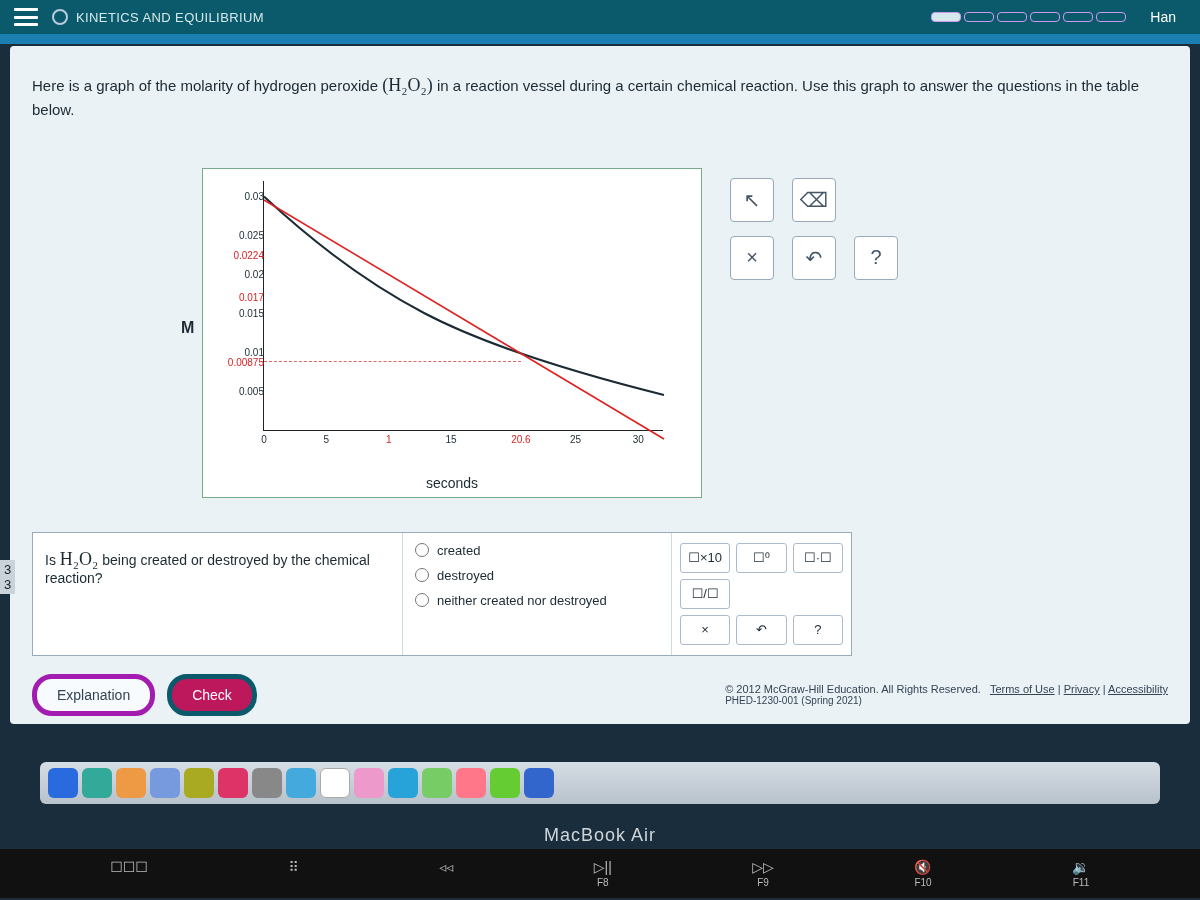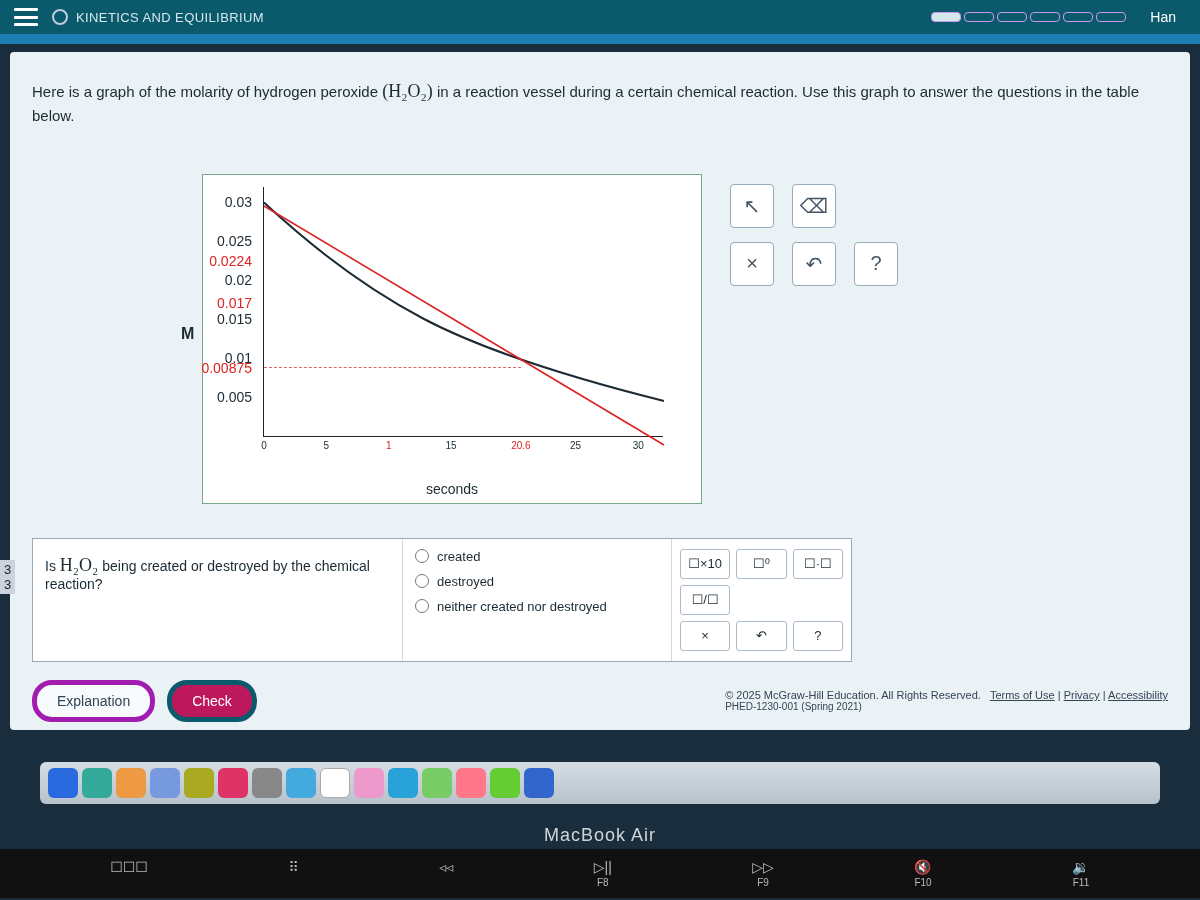--- a/index.html
+++ b/index.html
@@ -46,21 +46,21 @@
     width: 28px; height: 24px;
     background: #eaf2f6;
     border: 1px solid #aac;
     border-radius: 4px;
     display: flex; align-items: center; justify-content: center;
     color: #1b7fb2; font-weight: bold;
   }
 
   .content-panel {
     background: #eaf2f6;
-    margin: 8px 10px 0 10px;
+    margin: 2px 10px 0 10px;
     border-radius: 4px;
     padding: 26px 22px 8px 22px;
     color: #1b2a33;
     font-size: 15px;
     position: relative;
   }
   .prompt-text { line-height: 1.5; }
   .chem-formula { font-family: "Times New Roman", serif; font-size: 18px; }
 
   .work-row { display: flex; gap: 28px; margin-top: 46px; align-items: flex-start; }
@@ -76,21 +76,21 @@
     font-weight: bold; font-size: 16px;
   }
   .x-label {
     position: absolute; bottom: 6px; left: 50%; transform: translateX(-50%);
     font-size: 14px;
   }
   .plot-area {
     position: relative; width: 400px; height: 250px;
     border-left: 1px solid #222; border-bottom: 1px solid #222;
   }
-  .y-tick { position: absolute; right: 100%; transform: translateY(50%); font-size: 14px; padding-right: 12px; white-space: nowrap; }
+  .y-tick { position: absolute; right: 100%; transform: translateY(50%); font-size: 10px; padding-right: 0; white-space: nowrap; }
   .y-tick.red { color: #d22; }
   .x-tick { position: absolute; top: 100%; transform: translateX(-50%); font-size: 10px; padding-top: 4px; }
   .x-tick.red { color: #d22; }
   .tangent-guide { position:absolute; border-top:1px dashed #d66; left:0; }
 
   .tool-panel {
     display: flex; flex-direction: column; gap: 14px;
     padding-top: 10px;
   }
   .tool-row { display: flex; gap: 18px; }
@@ -313,21 +313,21 @@
       <div class="key">×</div>
       <div class="key">↶</div>
       <div class="key">?</div>
     </div>
   </div>
 
   <div class="footer-bar">
     <div class="pill-btn pill-outline">Explanation</div>
     <div class="pill-btn pill-solid">Check</div>
     <div class="copyright">
-      <span>© 2025 McGraw-Hill Education. All Rights Reserved.</span>
+      <span>© 2012 McGraw-Hill Education. All Rights Reserved.</span>
       &nbsp;
       <a href="#">Terms of Use</a> |
       <a href="#">Privacy</a> |
       <a href="#">Accessibility</a>
       <div style="font-size:10px;">PHED-1230-001 (Spring 2021)</div>
     </div>
   </div>
 </div>
 
 <div class="left-margin">

